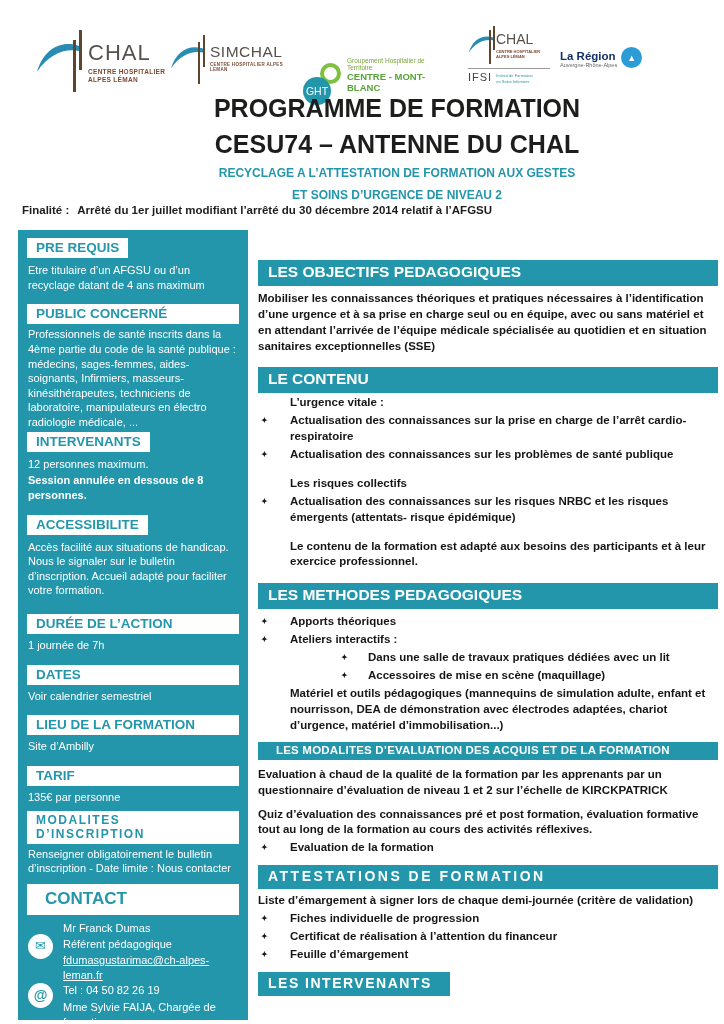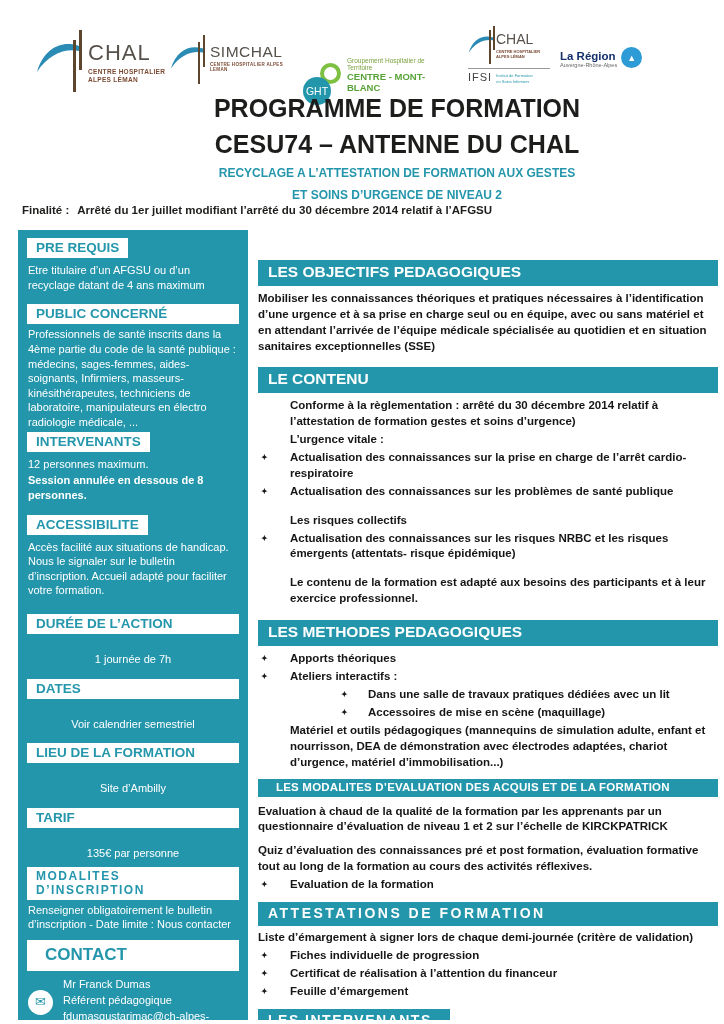--- a/index.html
+++ b/index.html
@@ -49,21 +49,21 @@
   .content { flex:1; padding-top:30px; box-sizing:border-box; overflow:hidden; }
   
   .sb-label { display:inline-block; background:#ffffff; color:#2496ab; font-weight:bold; font-size:13.5px;
     padding:2px 9px 3px; margin-bottom:3px; }
   .sb-label.full { display:block; }
   .sb-label.spaced { letter-spacing:1.5px; font-size:12px; }
   .sb-label.contact-label { font-size:17px; padding:5px 8px 6px 18px; }
   .sb-body { color:#fff; font-size:11px; line-height:1.33; margin:2px 1px 12px; }
   .sb-body.tight { margin-bottom:2px; }
   .sb-bold { font-weight:bold; }
-  .sb-gap { margin-top:18px;text-align:center; }
+  .sb-gap { margin-top:4px; }
   .contact-body { position:relative; padding-left:36px; margin-top:6px; color:#fff; font-size:11px; line-height:1.38; }
   .cicon { position:absolute; left:1px; width:25px; height:25px; background:#fff; border-radius:50%; color:#2496ab;
     display:flex; align-items:center; justify-content:center; font-size:13px; }
   .cicon.at { top:62px; font-weight:bold; font-size:14px; }
   .cicon.env { top:13px; }
   .cline { margin-bottom:1px; }
   .clink { color:#fff; text-decoration:underline; display:block; cursor:pointer; }
   
   .banner { background:#2496ab; color:#fff; font-weight:bold; font-size:15.5px; padding:3px 10px 5px; }
   .banner.small { font-size:11.5px; letter-spacing:0.2px; padding:2px 18px 4px; }
@@ -232,21 +232,20 @@
 
     <section class="content">
 
       <div class="c-sec">
         <div class="banner">LES OBJECTIFS PEDAGOGIQUES</div>
         <p class="body">Mobiliser les connaissances théoriques et pratiques nécessaires à l’identification d’une urgence et à sa prise en charge seul ou en équipe, avec ou sans matériel et en attendant l’arrivée de l’équipe médicale spécialisée au quotidien et en situation sanitaires exceptionnelles (SSE)</p>
       </div>
 
       <div class="c-sec">
         <div class="banner">LE CONTENU</div>
-        <p class="body ind">Conforme à la règlementation : arrêté du 30 décembre 2014 relatif à l’attestation de formation gestes et soins d’urgence)</p>
         <p class="body ind" style="margin-top:2px">L’urgence vitale :</p>
         <div class="brow">
             <span class="bt">✦</span>
             <span>Actualisation des connaissances sur la prise en charge de l’arrêt cardio- respiratoire</span>
           </div>
         <div class="brow">
             <span class="bt">✦</span>
             <span>Actualisation des connaissances sur les problèmes de santé publique</span>
           </div>
         <p class="body ind gap">Les risques collectifs</p>

